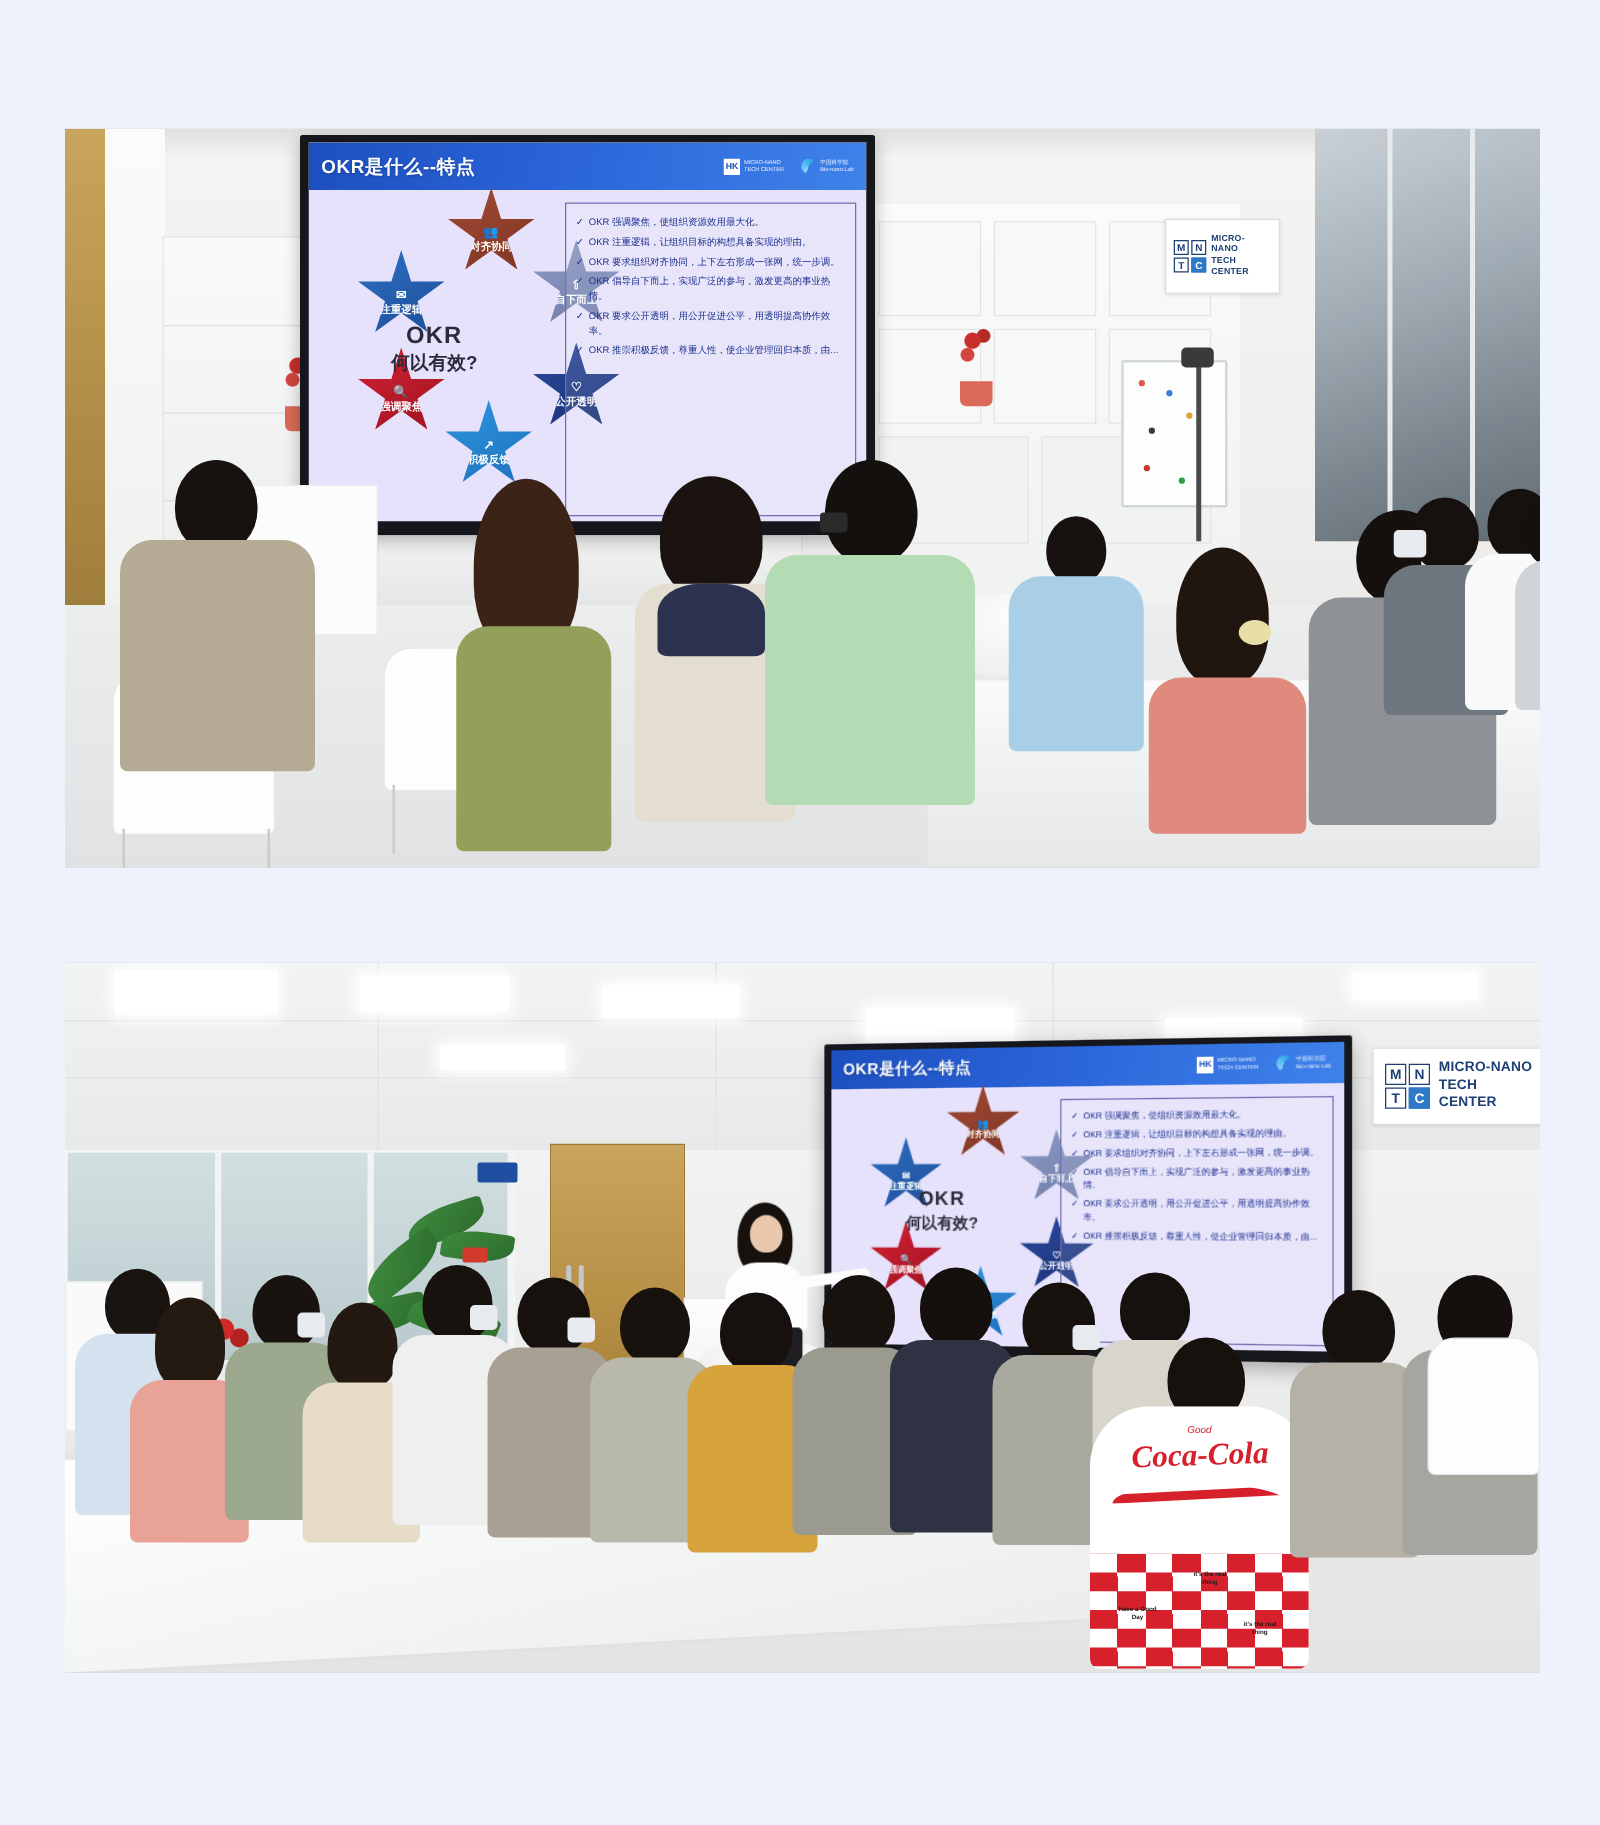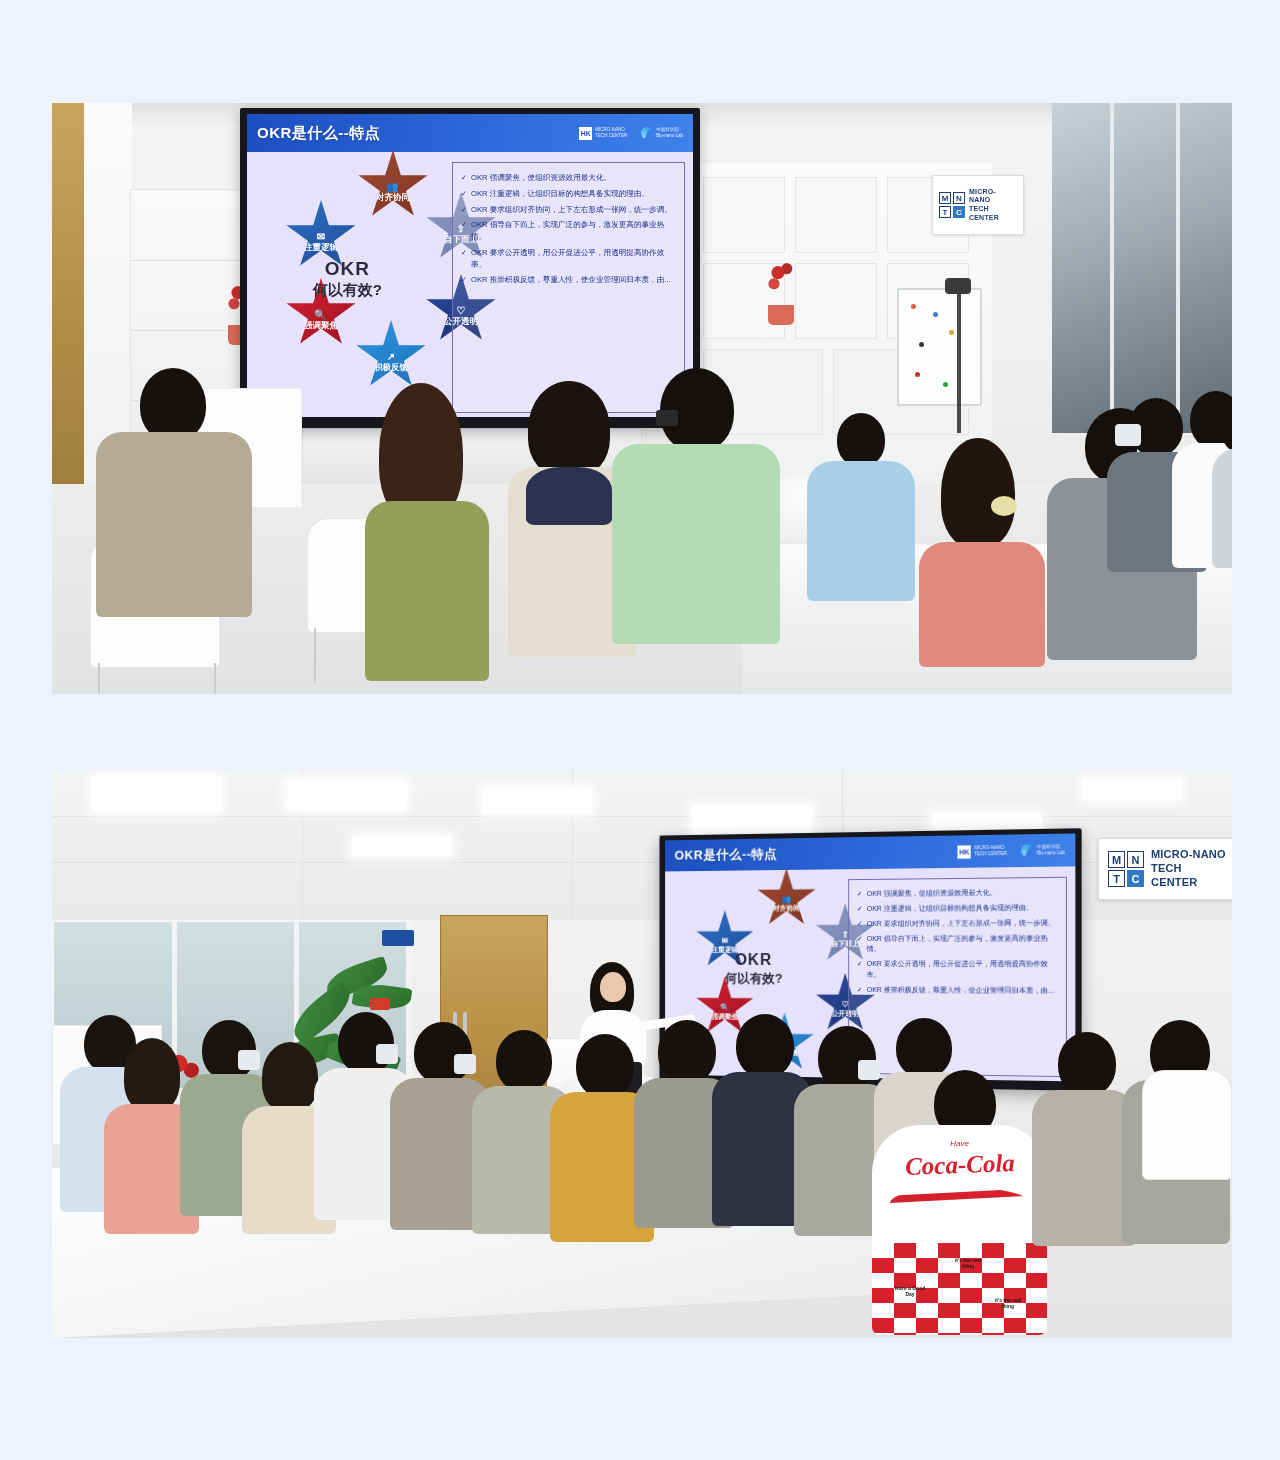--- a/index.html
+++ b/index.html
@@ -723,21 +723,21 @@
     </div>
     <div class="person" style="left:822px;top:248px;width:96px;height:160px">
       <div class="head" style="left:22px;top:0;width:56px;height:60px;background:#15110e"></div>
       <div class="body" style="left:0;top:54px;width:96px;height:104px;background:#d7d5cc"></div>
     </div>
 
     <div class="person" style="left:852px;top:300px;width:120px;height:70px">
       <div class="head" style="left:30px;top:0;width:62px;height:68px;background:#16110d"></div>
     </div>
     <div class="cola-shirt">
-      <div class="cola-enjoy">Have</div>
+      <div class="cola-enjoy">Good</div>
       <div class="cola-word">Coca-Cola</div>
       <div class="cola-swoosh"></div>
       <div class="cola-check"></div>
       <div class="cola-tag" style="left:18px;top:160px;width:40px">Have a Good Day</div>
       <div class="cola-tag" style="left:78px;top:132px;width:36px">it's the real thing</div>
       <div class="cola-tag" style="left:118px;top:172px;width:36px">it's the real thing</div>
     </div>
 
     <div class="person" style="left:980px;top:262px;width:104px;height:215px">
       <div class="head" style="left:26px;top:0;width:58px;height:64px;background:#16110d"></div>

